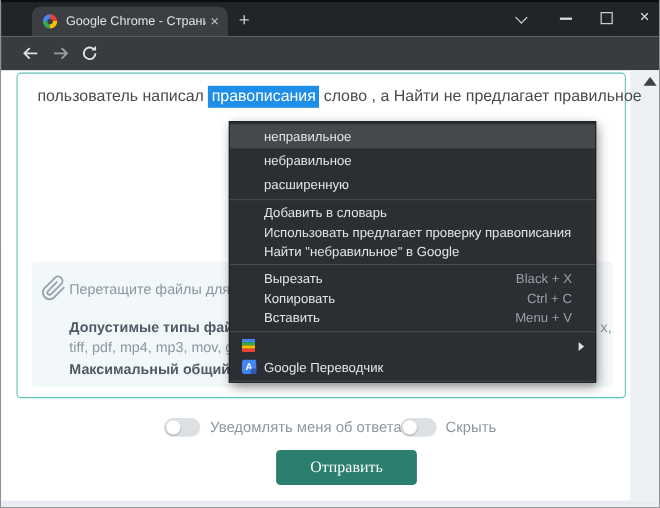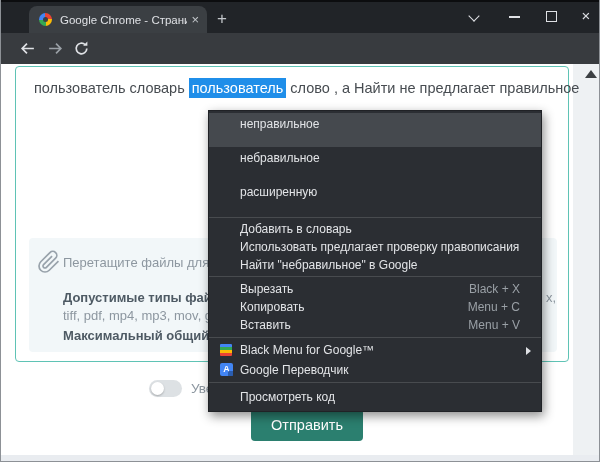--- a/index.html
+++ b/index.html
@@ -79,32 +79,32 @@
   .l-allowed { left:34px; top:52px; }
   .l-tail { left:517px; top:52px; }
   .l-types { left:34px; top:70px; }
   .l-max { left:34px; top:90px; }
   .toggle { position:absolute; width:33px; height:17px; border-radius:9px; background:#dde1e4; }
   .toggle::after { content:""; position:absolute; left:2px; top:2px; width:13px; height:13px; border-radius:50%;
                    background:#fff; box-shadow:0 1px 2px rgba(0,0,0,.25); }
   .tog1 { left:148px; top:316px; } .tog2 { left:363px; top:316px; }
   .tog-lbl { position:absolute; font-size:13.5px; color:#8d97a0; }
   .tl1 { left:190px; top:317px; } .tl2 { left:404px; top:317px; }
-  .submit { position:absolute; left:250px; top:345px; width:112px; height:32px; background:#2b7f6f; border:none;
-            border-radius:4px; color:#fff; font-size:14.5px; font-family:Liberation Sans, sans-serif; }
+  .submit { position:absolute; left:250px; top:345px; width:128px; height:32px; background:#2b7f6f; border:none;
+            border-radius:4px; color:#fff; font-size:14.5px; font-family:Liberation Serif, serif; }
   .bottom-strip { position:absolute; left:0; top:391px; width:600px; height:7px; background:#e9ecf0; }
 
   
   .cmenu { position:absolute; left:207px; top:110px; width:334px; background:#2b2e33;
            border:1px solid #202226; box-shadow:2px 4px 10px rgba(0,0,0,.45); z-index:10; }
   .cm-sec { padding:2px 0; }
   .sec-clip { padding:3px 0; } .sec-inspect { padding:4px 0; }
   .cm-sep { height:1px; background:rgba(255,255,255,.14); }
   .cm-item { position:relative; padding-left:31px; color:#e2e4e7; font-size:12px; height:18px; line-height:18px; white-space:nowrap; }
-  .cm-sug { height:34px; line-height:22px; }
+  .cm-sug { height:22px; line-height:22px; }
   .cm-ext { height:20px; line-height:20px; }
   .hovered { background:#45494e; }
   .cm-short { float:right; margin-right:21px; color:#9aa0a6; }
   .cm-arrow { position:absolute; right:10px; top:7px; width:0; height:0;
               border-top:4px solid transparent; border-bottom:4px solid transparent; border-left:5px solid #dfe1e5; }
   .bm-icon { position:absolute; left:11px; top:4px; width:12px; height:12px; border-radius:1px; overflow:hidden; }
   .bm-icon i { display:block; height:3px; }
   .bm1{background:#4285f4;} .bm2{background:#34a853;} .bm3{background:#fbbc05;} .bm4{background:#ea4335;}
   .gt-icon { position:absolute; left:11px; top:3px; width:13px; height:13px; background:#4285f4; border-radius:2px;
              color:#fff; font-size:9px; font-weight:bold; text-align:center; line-height:13px; }
@@ -184,21 +184,21 @@
     <span class="ext avatar"></span>
     <span class="ext dots">⋮</span>
   </div>
 
   <div class="page">
     <div class="right-strip"></div>
     <div class="scrolltop"></div>
 
     <div class="editor-box"></div>
 
-    <div class="sentence"><span>пользователь словарь </span><span class="sel">пользователь</span><span> слово , а Найти не предлагает правильное</span></div>
+    <div class="sentence"><span>пользователь написал </span><span class="sel">правописания</span><span> слово , а Найти не предлагает правильное</span></div>
 
     <div class="droppanel">
       <span class="clip-svg">
         <svg width="24" height="24" viewBox="0 0 24 24">
             <path d="M21.44 11.05l-9.19 9.19a6 6 0 0 1-8.49-8.49l9.19-9.19a4 4 0 0 1 5.66 5.66l-9.2 9.19a2 2 0 0 1-2.83-2.83l8.49-8.48" stroke="#98a2ab" stroke-width="1.7" fill="none"></path>
           </svg>
       </span>
       <span class="hint">Перетащите файлы для прикр</span>
       <span class="lbl-bold l-allowed">Допустимые типы файлов:</span>
       <span class="lbl-gray l-tail">х,</span>
@@ -223,39 +223,35 @@
     </div>
     <div class="cm-sep"></div>
     <div class="cm-sec">
       <div class="cm-item">Добавить в словарь</div>
       <div class="cm-item">Использовать предлагает проверку правописания</div>
       <div class="cm-item">Найти "небравильное" в Google</div>
     </div>
     <div class="cm-sep"></div>
     <div class="cm-sec sec-clip">
       <div class="cm-item"><span class="cm-short">Black + X</span><span>Вырезать</span></div>
-      <div class="cm-item"><span class="cm-short">Menu + C</span><span>Копировать</span></div>
+      <div class="cm-item"><span class="cm-short">Ctrl + C</span><span>Копировать</span></div>
       <div class="cm-item"><span class="cm-short">Menu + V</span><span>Вставить</span></div>
     </div>
     <div class="cm-sep"></div>
     <div class="cm-sec">
       <div class="cm-item cm-ext">
         <span class="bm-icon">
             <i class="bm1"></i>
             <i class="bm2"></i>
             <i class="bm3"></i>
             <i class="bm4"></i>
           </span>
-        <span>Black Menu for Google™</span>
         <span class="cm-arrow"></span>
       </div>
       <div class="cm-item cm-ext">
         <span class="gt-icon">A</span>
         <span>Google Переводчик</span>
       </div>
     </div>
     <div class="cm-sep"></div>
-    <div class="cm-sec sec-inspect">
-      <div class="cm-item cm-ext">Просмотреть код</div>
-    </div>
   </div>
 
 </div>
 
 </body></html>

